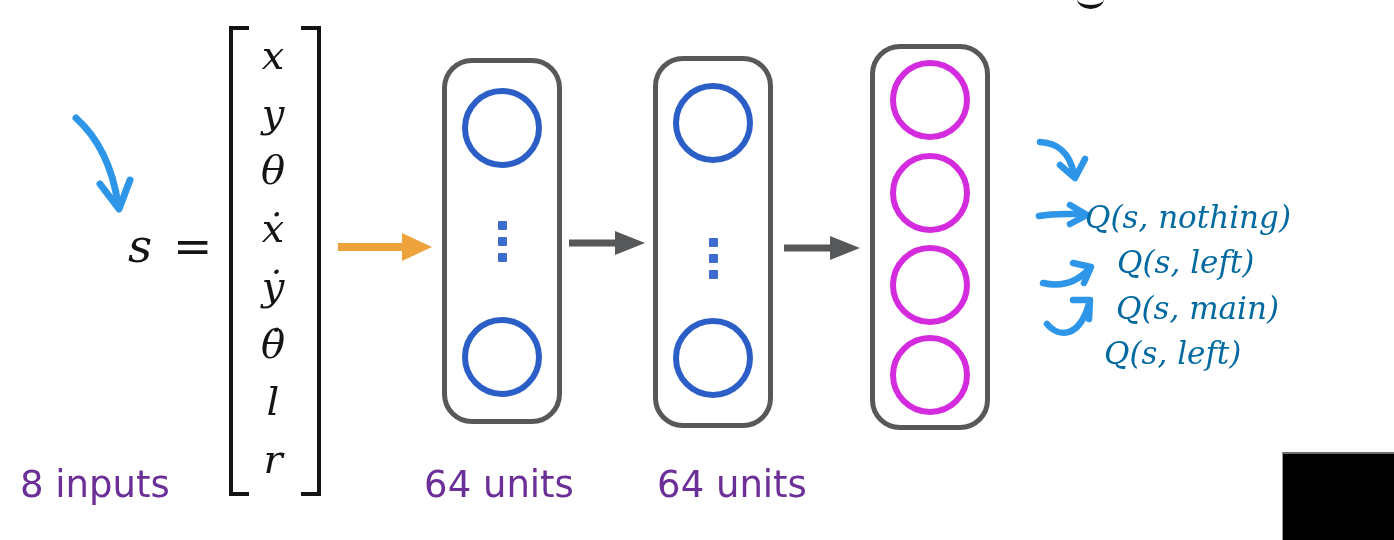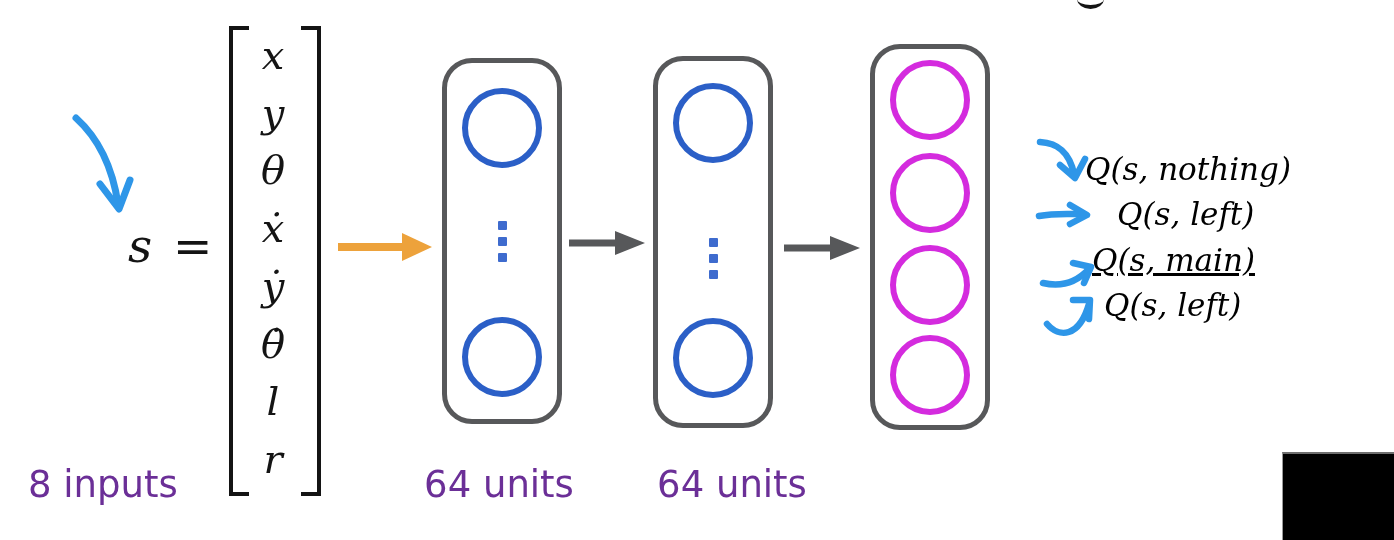--- a/index.html
+++ b/index.html
@@ -31,21 +31,21 @@
   .neuron.blue{border:6px solid #2B5FC7;}
   .neuron.magenta{border:6px solid #D42BDE;}
   .dots{position:absolute;display:flex;flex-direction:column;gap:7px;}
   .dots .dot{width:9px;height:9px;background:#3E6BCE;border-radius:1px;}
 
   
   .units-label{position:absolute;top:463px;font-family:"DejaVu Sans", sans-serif;
     font-size:37px;color:#6B2F97;white-space:nowrap;}
   .centered{transform:translateX(-50%);}
   .q-label{position:absolute;font-family:"DejaVu Serif", serif;font-style:italic;
-    font-size:31px;color:#000000;white-space:nowrap;}
+    font-size:31px;color:#0369a1;white-space:nowrap;margin-top:48px;}
 
   .black-box{position:absolute;left:1282px;top:452px;width:112px;height:88px;
     background:#000;border-top:2px solid #6e6e6e;border-left:1px solid #9a9a9a;box-sizing:border-box;}
 
   .crop-mark{position:absolute;left:1077px;top:-3px;width:27px;height:8px;
     border-bottom:4px solid #141414;border-radius:0 0 60% 60%/0 0 100% 100%;}
 </style>
 </head>
 <body>
 
@@ -127,22 +127,22 @@
     <path d="M3,27 C20,31 36,27 49,13" fill="none" stroke="#2E96E8" stroke-width="6.5" stroke-linecap="round"></path>
     <path d="M33,7 L51,11 L44,27" fill="none" stroke="#2E96E8" stroke-width="6.5" stroke-linecap="round" stroke-linejoin="round"></path>
   </svg>
   <svg class="arrow" style="left:1043px;top:288px;" width="58" height="55" viewBox="0 0 58 55">
     <path d="M4,36 C16,50 36,50 46,16" fill="none" stroke="#2E96E8" stroke-width="6.5" stroke-linecap="round"></path>
     <path d="M30,12 L47,12 L46,31" fill="none" stroke="#2E96E8" stroke-width="6.5" stroke-linecap="round" stroke-linejoin="round"></path>
   </svg>
 
   <div class="q-label" style="left:1085px;top:151px;">Q(s, nothing)</div>
   <div class="q-label" style="left:1117px;top:196px;">Q(s, left)</div>
-  <div class="q-label" style="left:1092px;top:242px;text-decoration:underline;">Q(s, main)</div>
+  <div class="q-label" style="left:1116px;top:242px;">Q(s, main)</div>
   <div class="q-label" style="left:1104px;top:287px;">Q(s, left)</div>
 
-  <div class="units-label" style="left:28px;">8 inputs</div>
+  <div class="units-label" style="left:20px;">8 inputs</div>
   <div class="units-label centered" style="left:499px;">64 units</div>
   <div class="units-label centered" style="left:732px;">64 units</div>
 
   <div class="black-box"></div>
 
 </div>
 
 </body></html>

